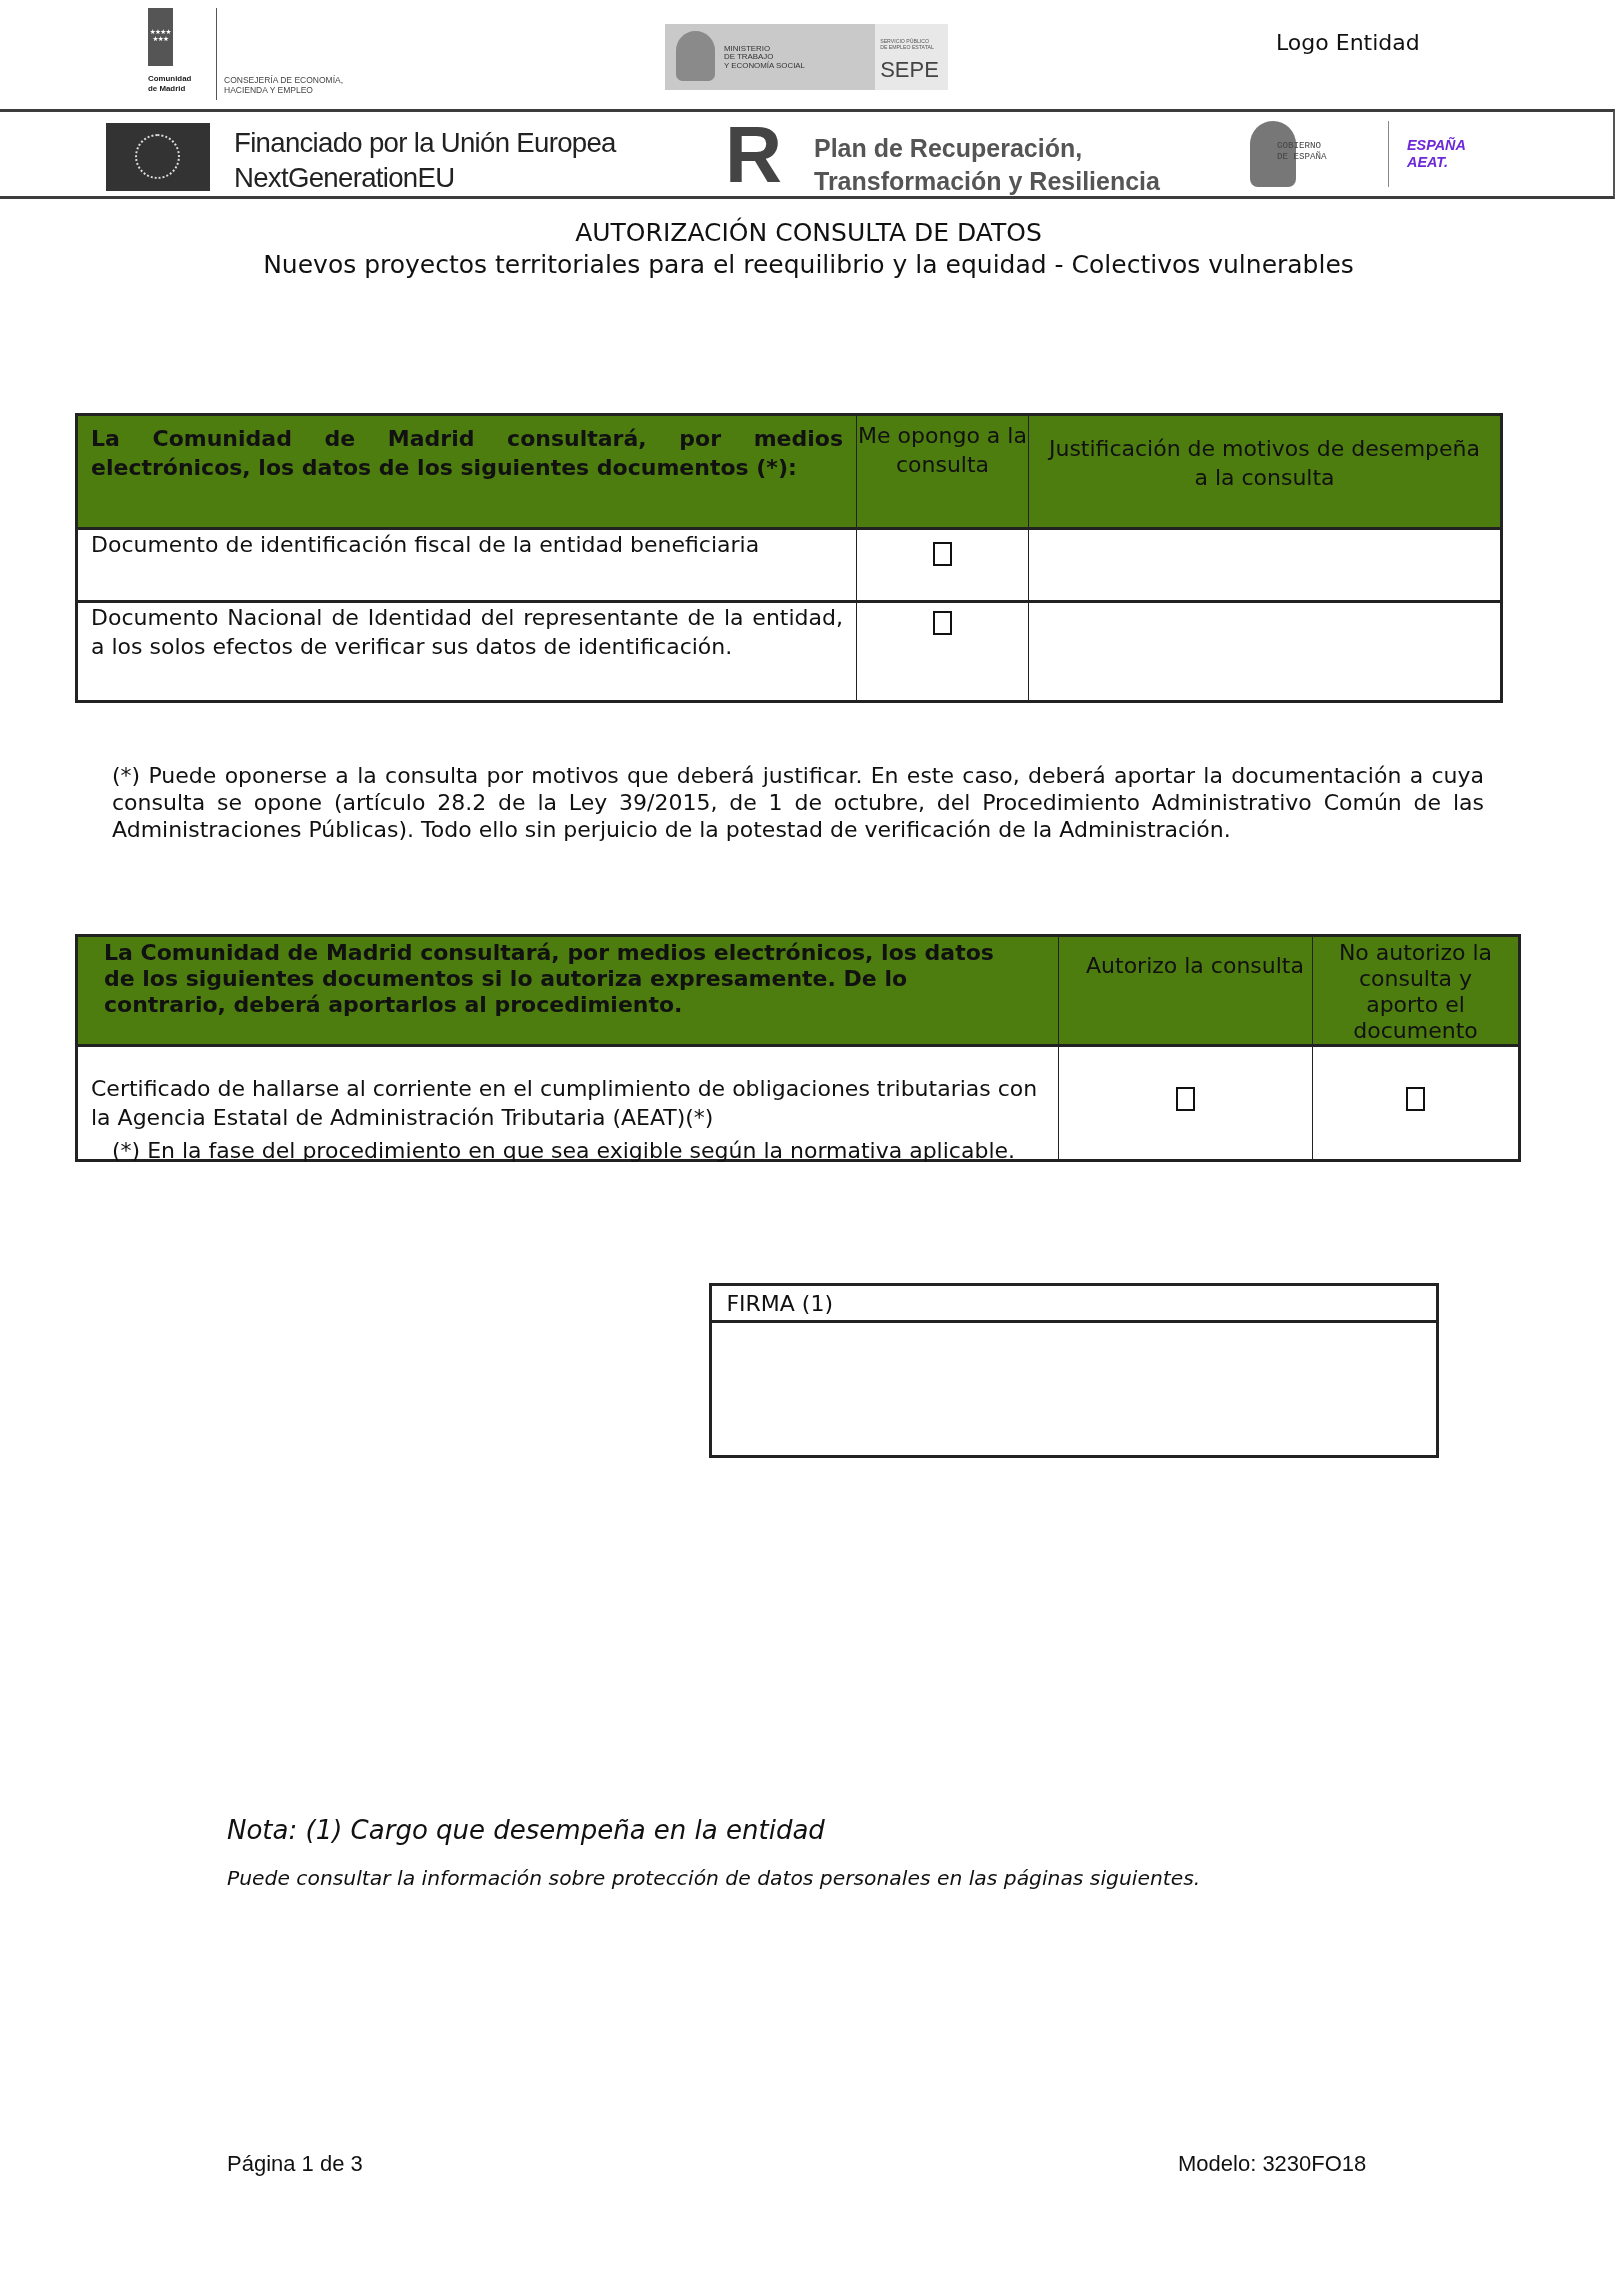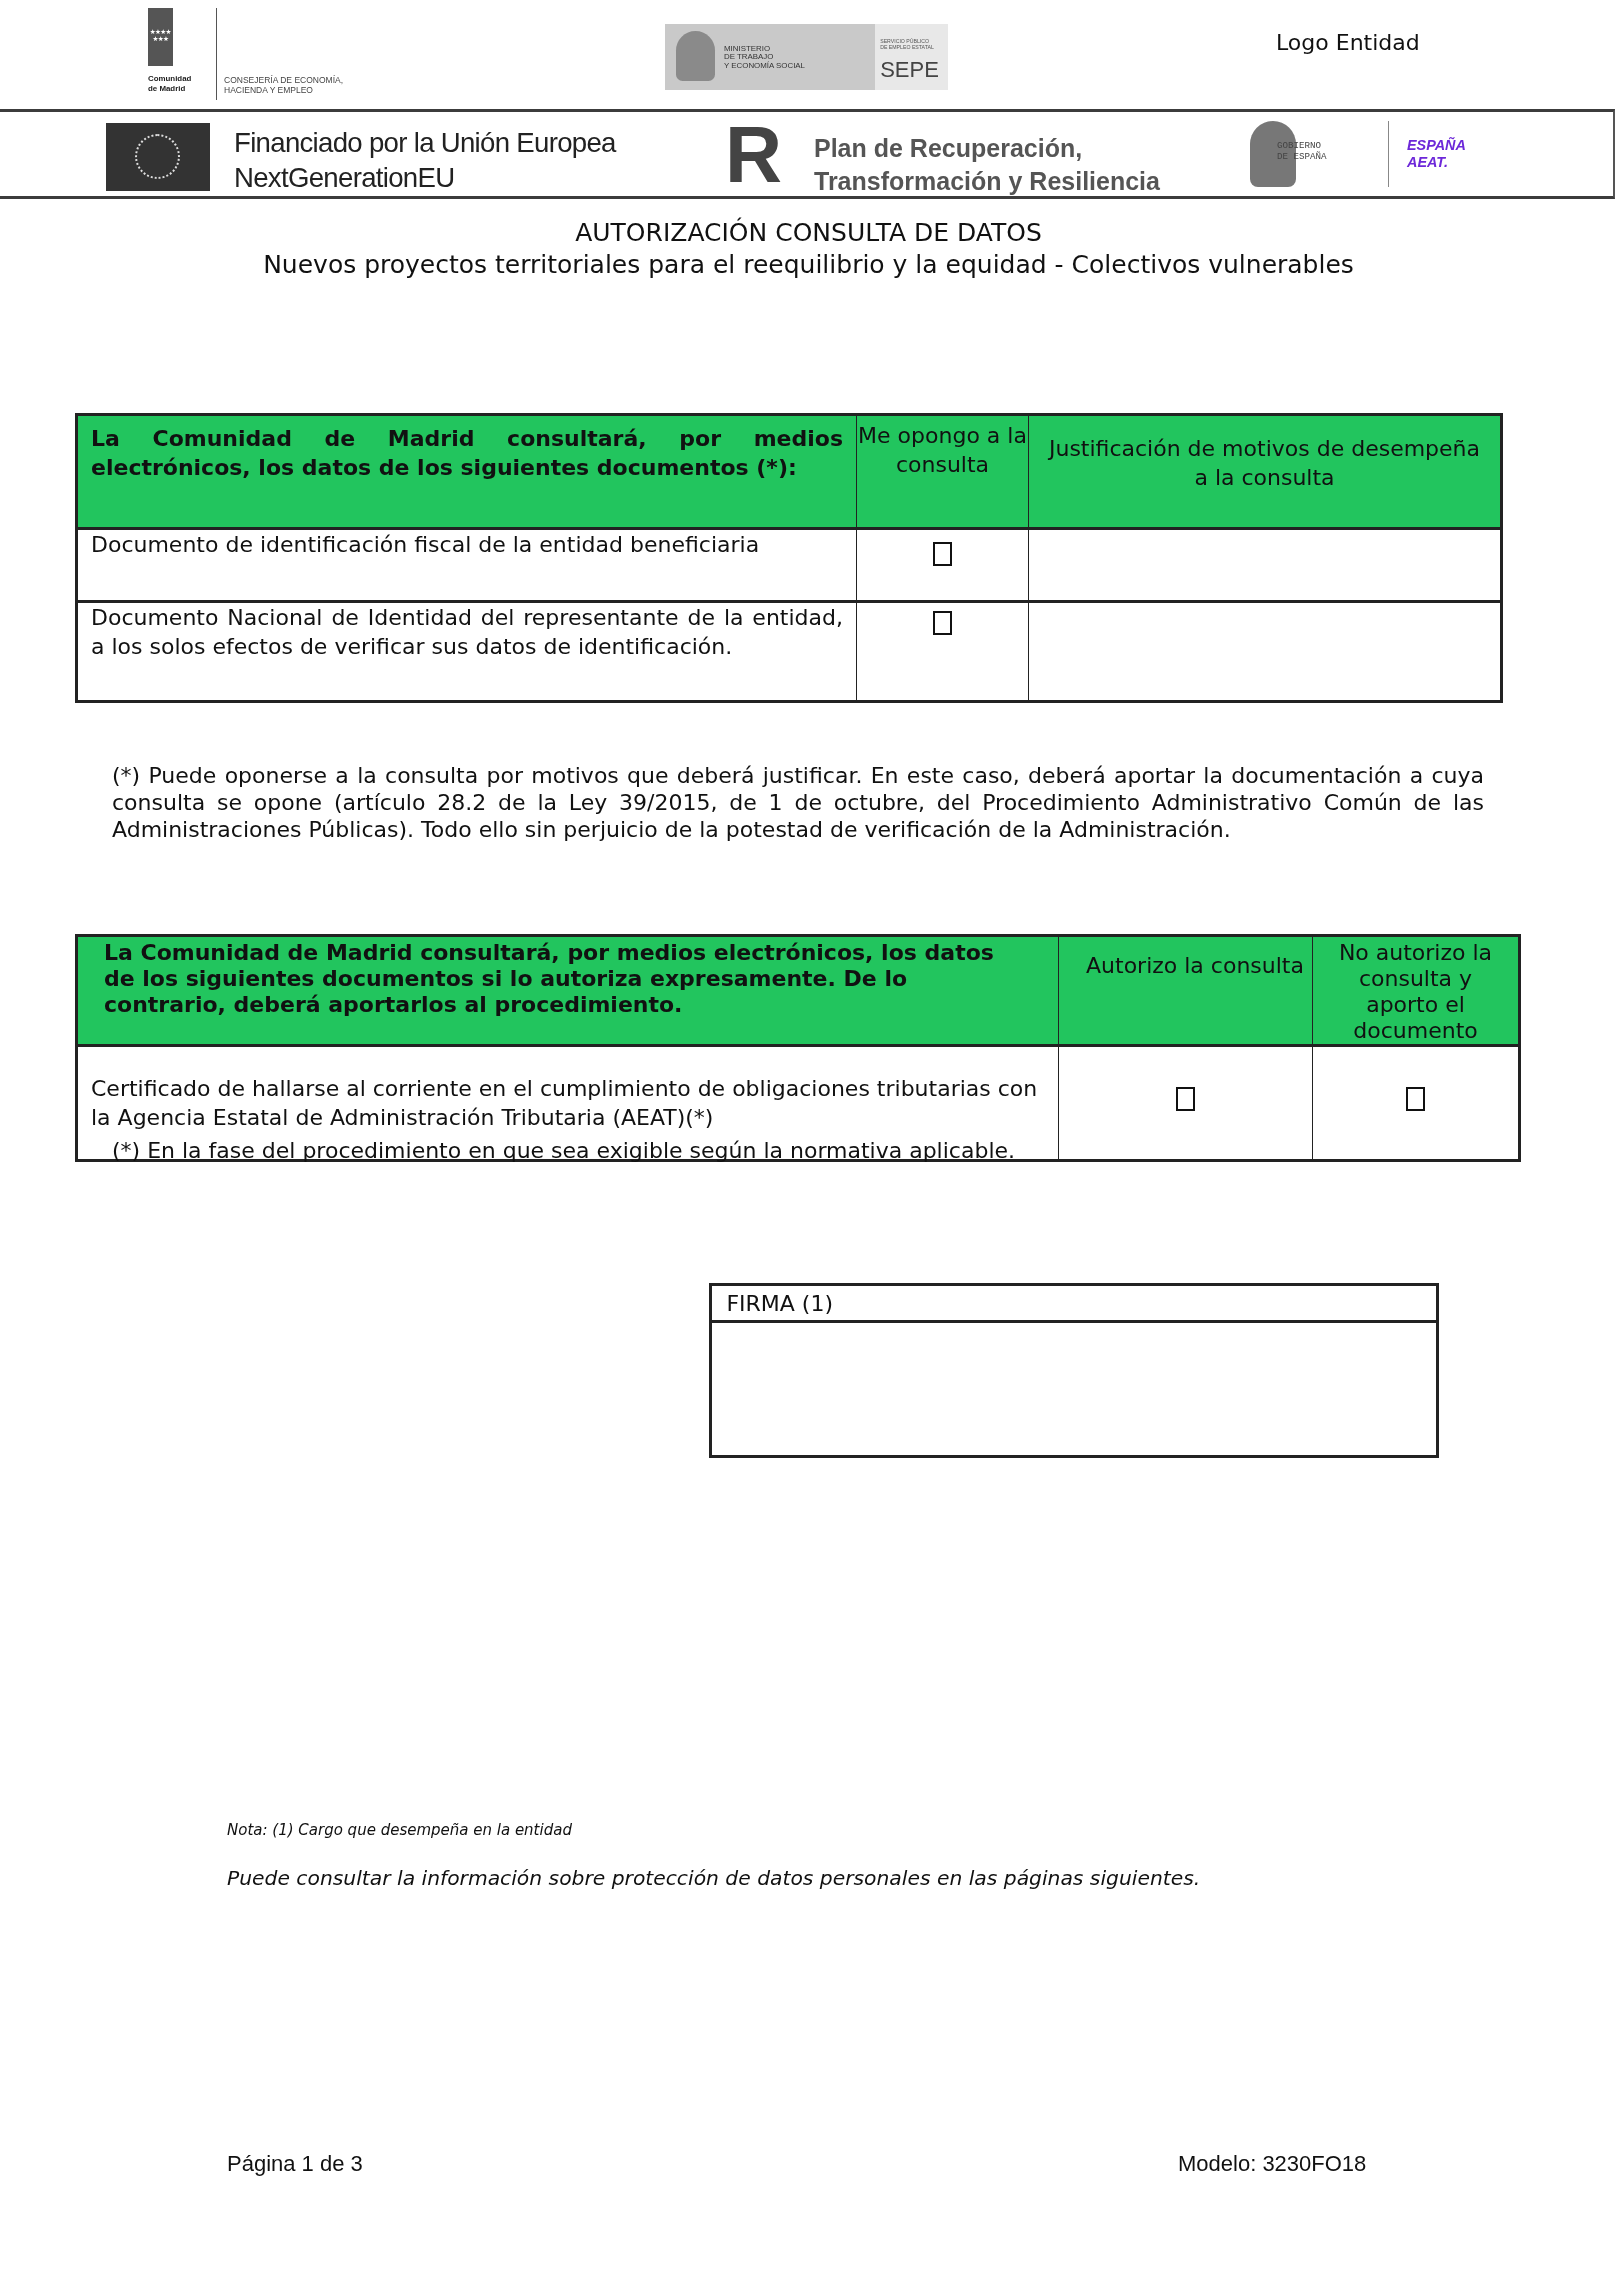--- a/index.html
+++ b/index.html
@@ -37,21 +37,21 @@
   .gob-vline { position:absolute; left:1388px; top:9.2px; width:1.3px; height:66px; background:#888; }
   .esp-text { position:absolute; left:1407px; top:25px; font-family:"Liberation Sans", sans-serif; font-weight:bold; font-style:italic; font-size:14.4px; line-height:17px; color:#6d28d9; white-space:nowrap; }
 
   
   .titles { left: 0; top: 217px; width: 1617px; text-align:center; font-family:"DejaVu Sans", sans-serif; font-size:25px; line-height:31.5px; color:#111; }
   .titles .sub { padding: 0 262px; }
 
   
   table.form { position:absolute; border-collapse:collapse; font-family:"DejaVu Sans", sans-serif; font-size:22px; line-height:29px; color:#111; }
   table.form td, table.form th { border: 1.3px solid #222; vertical-align: top; padding: 0; }
-  .hdr { background:#22c55e; }
+  .hdr { background:#4d7c0f; }
   .justify { text-align: justify; text-align-last: auto; }
   .bold { font-weight: bold; }
   .cb { display:inline-block; width:19.7px; height:23.6px; border:2px solid #111; box-sizing:border-box; cursor:pointer; background:#fff; }
 
   #t1 { left:75px; top:413px; width:1428px; border:3.9px solid #222; }
   #t1 .c1 { width:752px; padding: 7.9px 13px 0 13px; }
   #t1 .c2 { width:171px; text-align:center; }
   #t1 .c3 { text-align:center; }
   #t1 tr.r-h td { height: 93px; border-bottom: 3.9px solid #222; }
   #t1 tr.r1 td { height: 58px; border-bottom: 3.3px solid #222; }
@@ -68,21 +68,21 @@
   #t2 tr.r1 td { height: 112px; vertical-align: middle; }
 
   .note2 { left:112px; top:1136px; font-size:22px; line-height:29px; white-space:nowrap; }
 
   
   .firma { left:709px; top:1283px; width:730px; height:175px; border:3.9px solid #222; box-sizing:border-box; }
   .firma-head { position:absolute; left:0; top:0; right:0; height:34px; border-bottom:3.3px solid #222; padding-left:14.4px; font-size:22px; line-height:35px; }
   .firma-area { position:absolute; left:0; right:0; top:37px; bottom:0; }
 
   
-  .nota { left:227px; top:1817px; font-style:italic; font-size:15px; line-height:26px; white-space:nowrap; }
+  .nota { left:227px; top:1817px; font-style:italic; font-size:26px; line-height:26px; white-space:nowrap; }
   .nota2 { left:227px; top:1865px; font-style:italic; font-size:20.3px; line-height:26px; white-space:nowrap; }
   .foot-l { left:227px; top:2151px; font-family:"Liberation Sans", sans-serif; font-size:22px; }
   .foot-r { left:1178px; top:2151px; font-family:"Liberation Sans", sans-serif; font-size:22px; }
 </style>
 </head>
 <body>
 
 <div class="abs cm-logo">
   <div class="cm-square">
     <div class="cm-stars">★★★★ ★★★</div>

